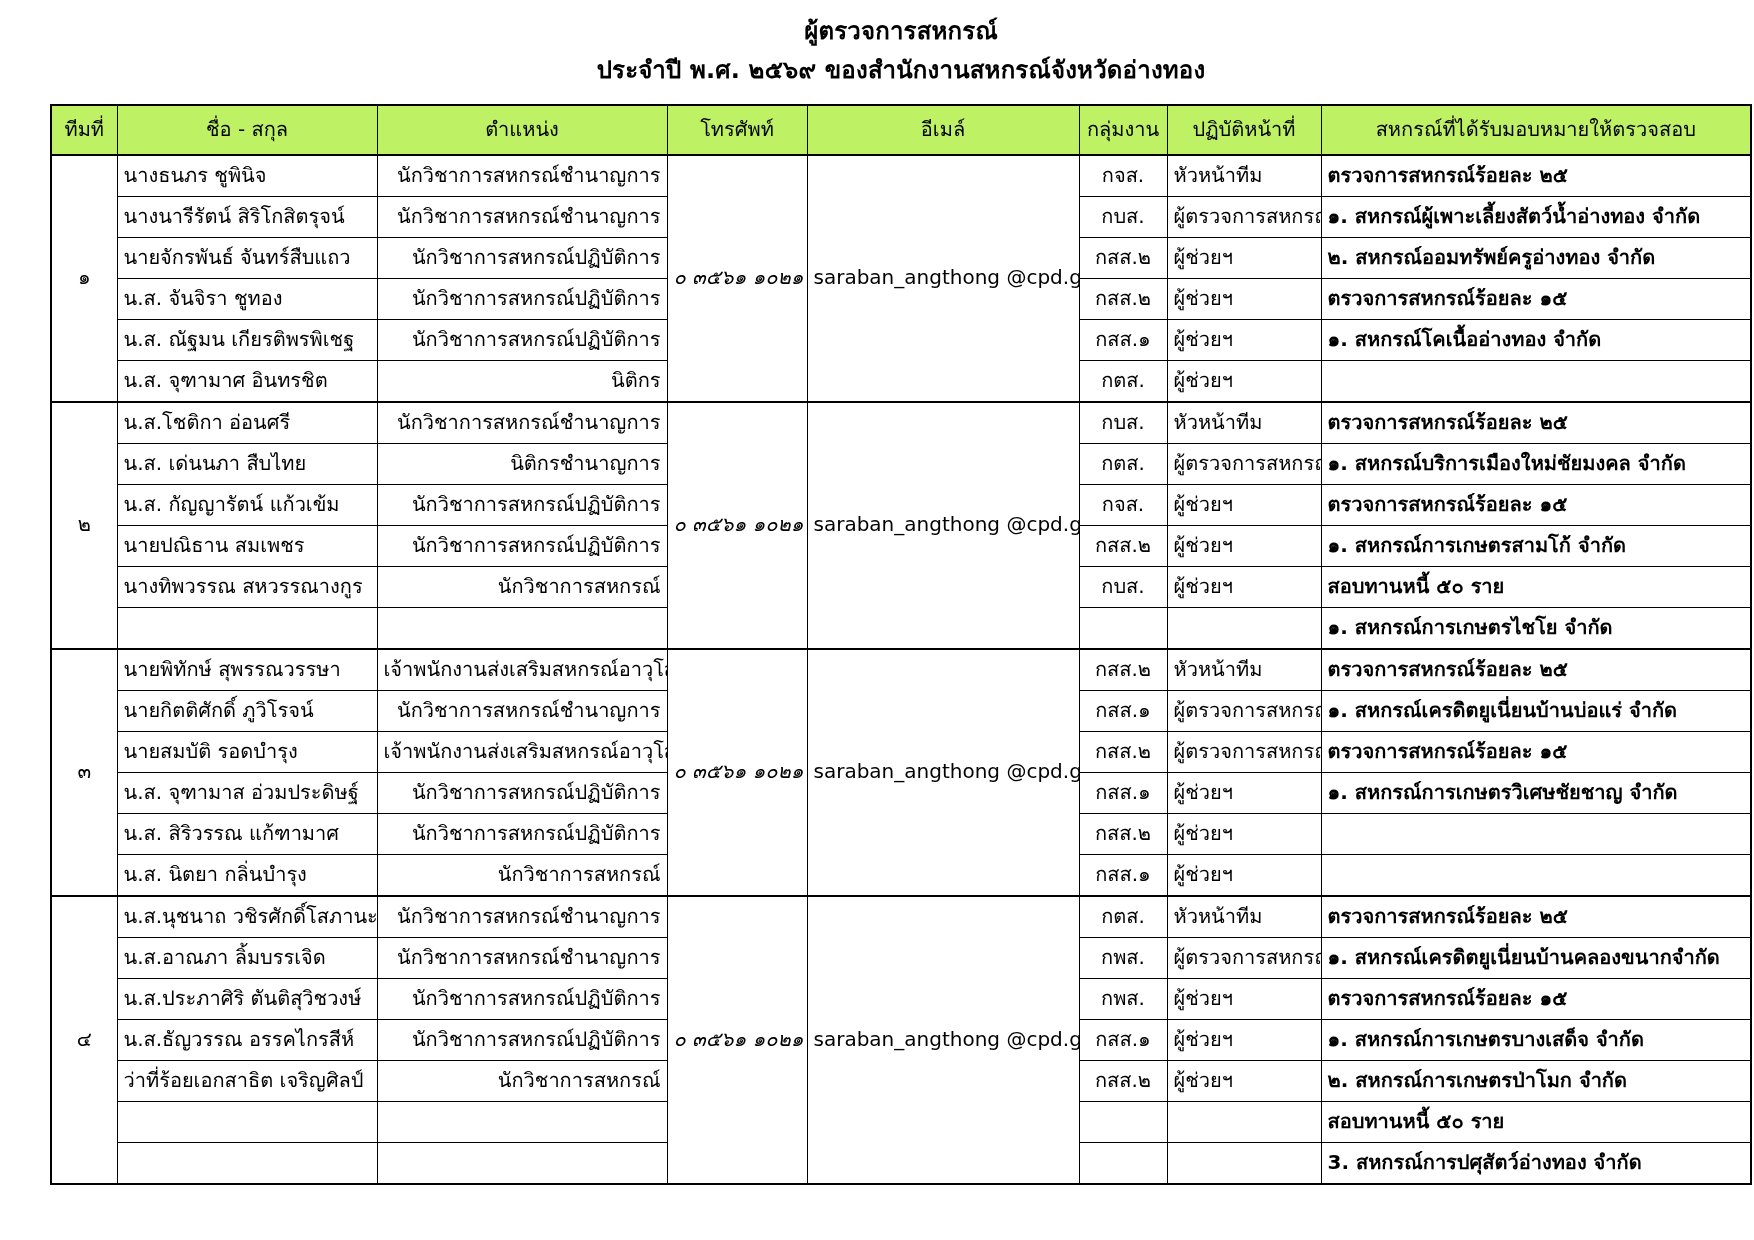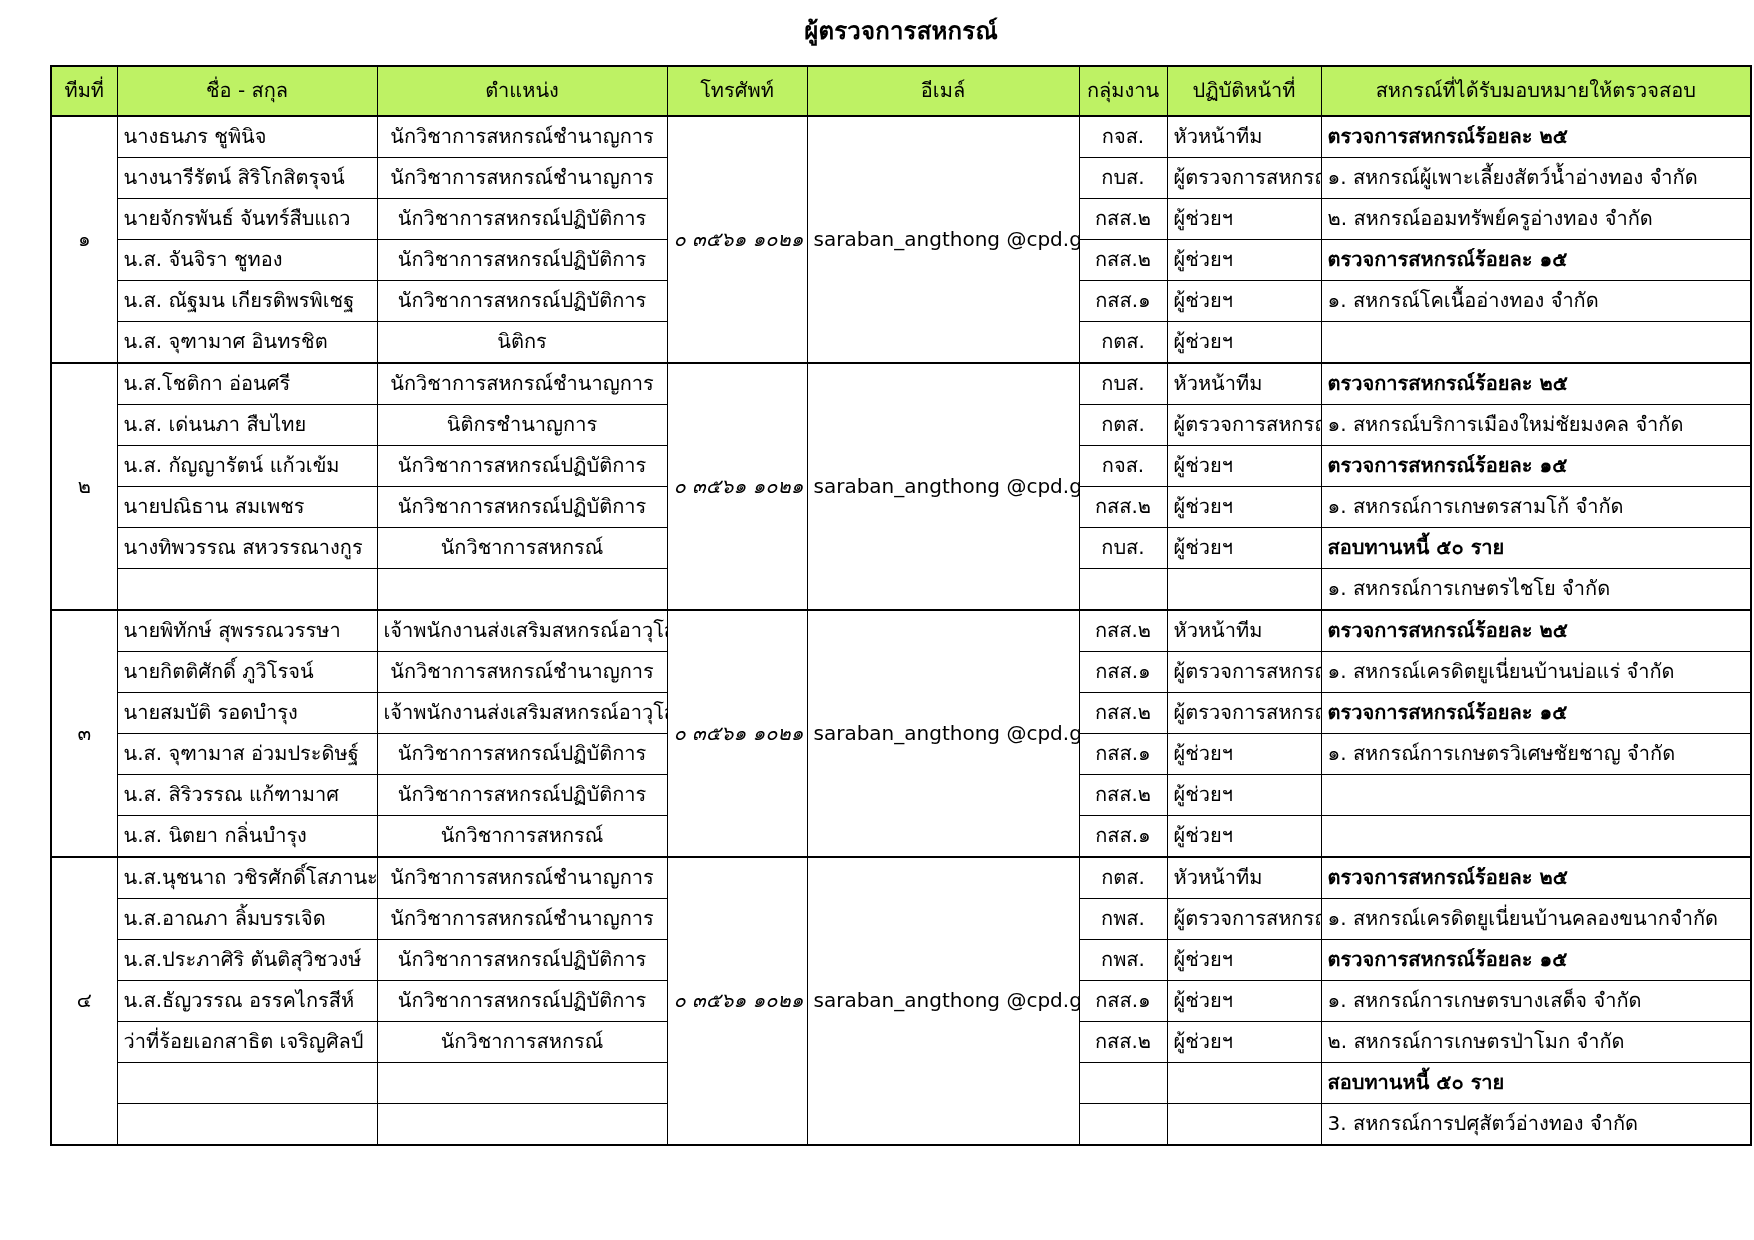--- a/index.html
+++ b/index.html
@@ -76,48 +76,49 @@
   col.c-duty   { width: 154px; }
   col.c-coop   { width: 430px; }
 
   td.team-no {
     text-align: center;
     font-size: 21px;
     vertical-align: top;
     padding-top: 10px;
   }
   td.name-cell { text-align: left; }
-  td.pos-cell  { text-align: center; }
+  td.pos-cell  { text-align: right; }
   td.phone-cell {
     text-align: center;
     font-size: 21px;
     vertical-align: middle;
     font-style: italic;
   }
   td.email-cell {
     text-align: left;
     font-size: 20px;
     vertical-align: middle;
     white-space: nowrap;
   }
   td.group-cell { text-align: center; }
   td.duty-cell  { text-align: left; font-size: 19px; }
-  td.coop-cell  { text-align: left; }
+  td.coop-cell  { text-align: left; font-weight: bold; }
   td.coop-cell.bold { font-weight: bold; }
 
   tr.row-std td { height: 36px; }
   tr.team-start > td { border-top: 2px solid #000000; }
 </style>
 </head>
 <body>
 
 <div class="page">
 
   <div class="title-block">
     <div class="doc-title">ผู้ตรวจการสหกรณ์</div>
+    <div class="doc-subtitle">ประจำปี พ.ศ. ๒๕๖๙ ของสำนักงานสหกรณ์จังหวัดอ่างทอง</div>
   </div>
 
   <table class="roster">
     <colgroup>
       <col class="c-team">
         <col class="c-name">
         <col class="c-pos">
         <col class="c-phone">
       <col class="c-email">
         <col class="c-group">

